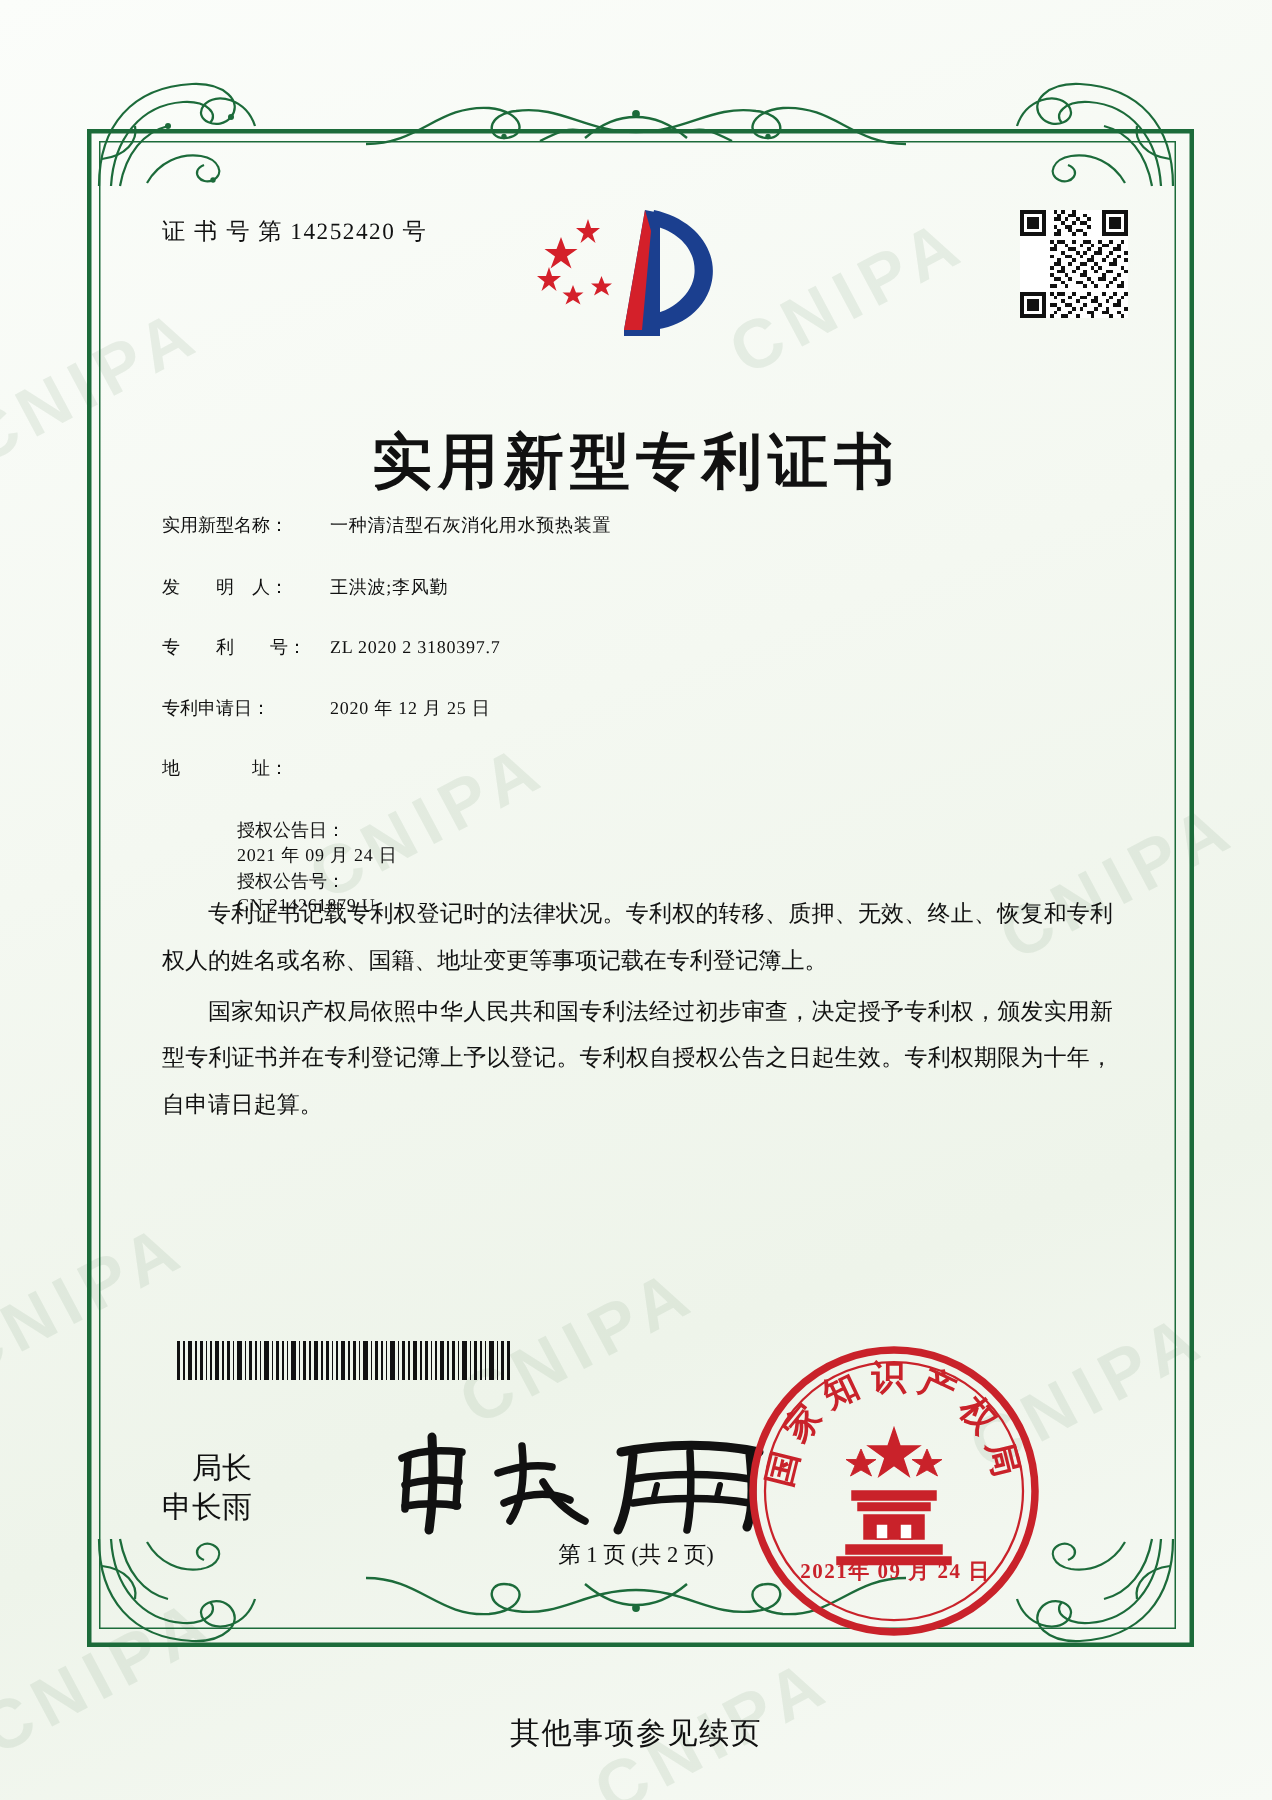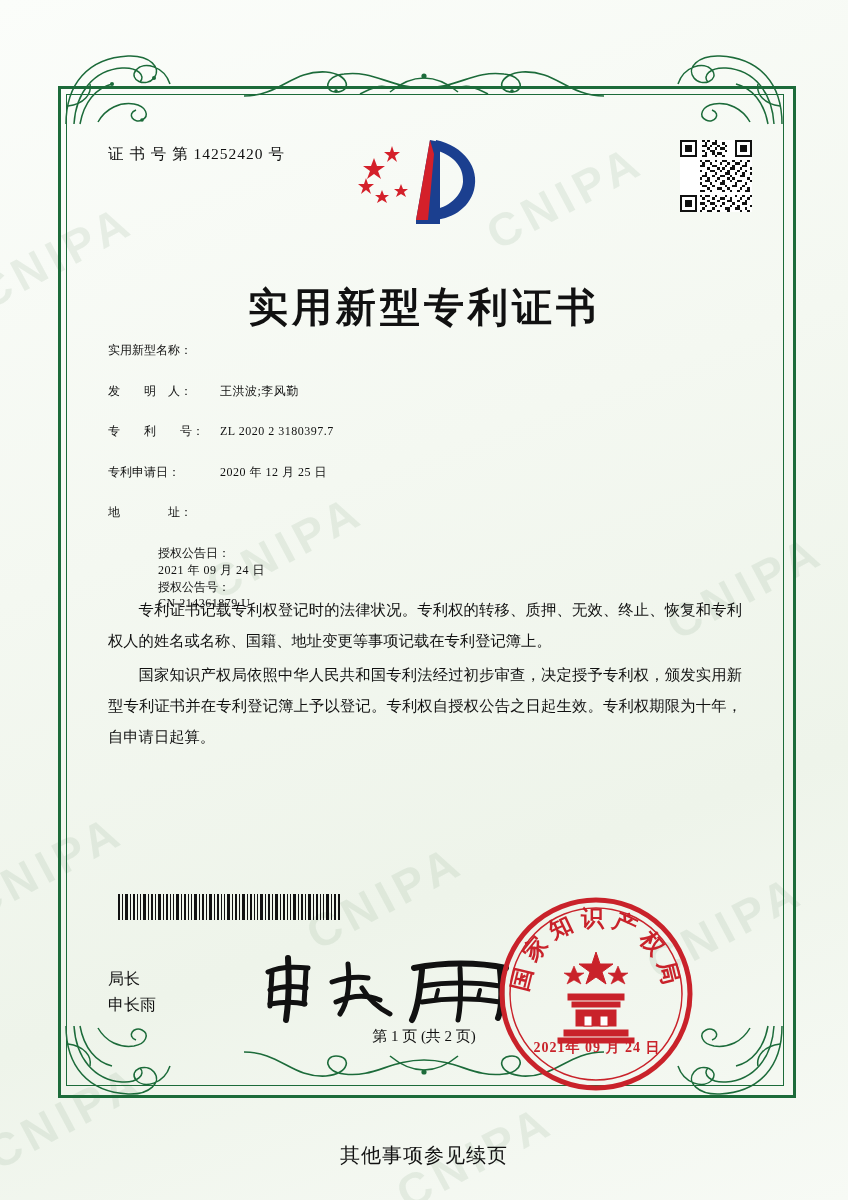--- a/index.html
+++ b/index.html
@@ -185,23 +185,24 @@
     left: 52px;
     top: 800px;
     width: 222px;
     height: 26px;
   }
 
   .sign-block {
     position: absolute;
     left: 42px;
     top: 872px;
-    font-size: 16px;
+    font-size: 20px;
     line-height: 26px;
     color: #111;
+    text-align: right;
   }
 
   .signature {
     position: absolute;
     left: 190px;
     top: 858px;
     width: 270px;
     height: 74px;
   }
 
@@ -512,20 +513,21 @@
         <polygon points="38,58 40,63 45,63 41,66 43,71 38,68 33,71 35,66 31,63 36,63"></polygon>
         <polygon points="57,52 59,57 64,57 60,60 62,65 57,62 52,65 54,60 50,57 55,57"></polygon>
       </g>
     </svg>
 
     <div class="main-title">实用新型专利证书</div>
 
     <div class="fields">
       <div class="field-row">
         <span class="field-label">实用新型名称：</span>
+        <span class="field-value">一种清洁型石灰消化用水预热装置</span>
       </div>
       <div class="field-row">
         <span class="field-label">发　　明　人：</span>
         <span class="field-value">王洪波;李风勤</span>
       </div>
       <div class="field-row">
         <span class="field-label">专　　利　　号：</span>
         <span class="field-value">ZL 2020 2 3180397.7</span>
       </div>
       <div class="field-row">

